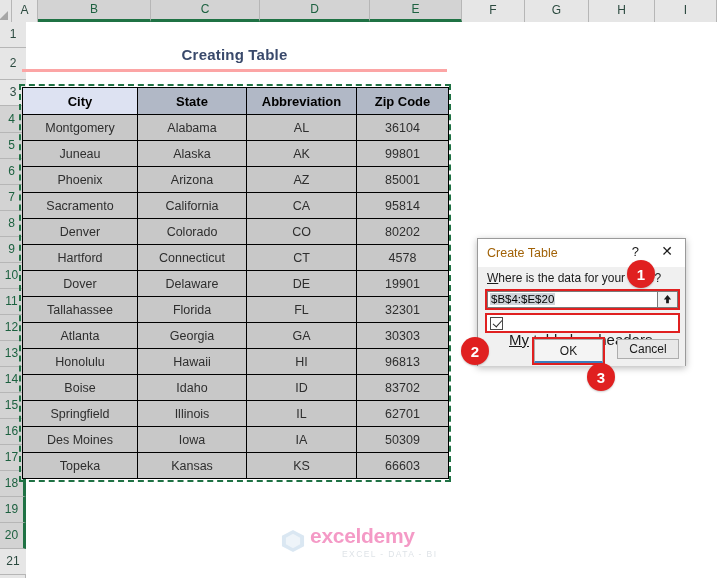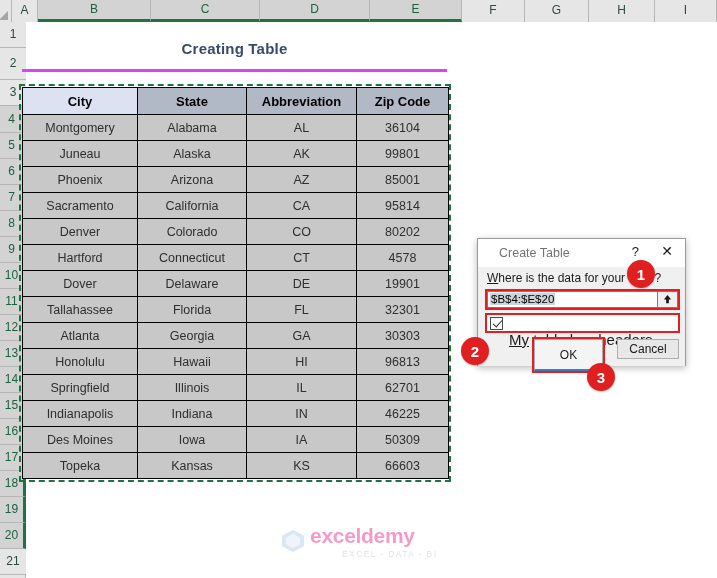--- a/index.html
+++ b/index.html
@@ -83,22 +83,22 @@
     position: absolute; left: 27px; top: 22px;
     width: 690px; height: 556px;
     background: #ffffff;
   }
 
   
   .title-band {
     position: absolute;
     left: 22px; top: 40px;
     width: 425px; height: 32px;
-    display: flex; align-items: flex-start; justify-content: center;
-    border-bottom: 3px solid #d946ef;
+    display: flex; align-items: center; justify-content: center;
+    border-bottom: 3px solid #fca5a5;
   }
   .title-text {
     font-size: 15px;
     font-weight: bold;
     color: #39496b;
     letter-spacing: .2px;
   }
 
   
   .tbl-wrap {
@@ -175,23 +175,23 @@
     border: 1px solid #9a9a9a;
     box-shadow: 0 2px 7px rgba(0,0,0,.28);
   }
   .dlg-titlebar {
     position: relative;
     height: 28px;
     background: #ffffff;
     border-bottom: 1px solid #ffffff;
   }
   .dlg-title {
-    position: absolute; left: 21px; top: 7px;
+    position: absolute; left: 9px; top: 7px;
     font-size: 12.5px;
-    color: #737373;
+    color: #a16207;
   }
   .dlg-help {
     position: absolute; right: 42px; top: 5px;
     font-size: 13px; color: #1a1a1a;
     cursor: default;
     padding: 0 4px;
   }
   .dlg-close {
     position: absolute; right: 8px; top: 5px;
     font-size: 14px; color: #1a1a1a;
@@ -274,21 +274,21 @@
     margin-top: 32px;
   }
   .chk-label u { text-decoration: underline; }
 
   .btn-row {
     position: absolute; left: 0; top: 70px;
     width: 209px; height: 26px;
   }
   .ok-wrap {
     position: absolute; left: 54px; top: 0;
-    width: 73px; height: 36px;
+    width: 73px; height: 28px;
     border: 2px solid #e02020;
     background: #f0f0f0;
   }
   .btn {
     width: 100%; height: 100%;
     background: #f0f0f0;
     border: 1px solid #adadad;
     font-size: 12px;
     color: #1a1a1a;
     display: flex; align-items: center; justify-content: center;
@@ -445,30 +445,30 @@
             <td class="cw2">GA</td>
             <td class="cw3">30303</td>
           </tr>
           <tr>
             <td class="cw0">Honolulu</td>
             <td class="cw1">Hawaii</td>
             <td class="cw2">HI</td>
             <td class="cw3">96813</td>
           </tr>
           <tr>
+            <td class="cw0">Boise</td>
+            <td class="cw1">Idaho</td>
+            <td class="cw2">ID</td>
+            <td class="cw3">83702</td>
+          </tr>
+          <tr>
             <td class="cw0">Springfield</td>
             <td class="cw1">Illinois</td>
             <td class="cw2">IL</td>
             <td class="cw3">62701</td>
-          </tr>
-          <tr>
-            <td class="cw0">Indianapolis</td>
-            <td class="cw1">Indiana</td>
-            <td class="cw2">IN</td>
-            <td class="cw3">46225</td>
           </tr>
           <tr>
             <td class="cw0">Des Moines</td>
             <td class="cw1">Iowa</td>
             <td class="cw2">IA</td>
             <td class="cw3">50309</td>
           </tr>
           <tr>
             <td class="cw0">Topeka</td>
             <td class="cw1">Kansas</td>

